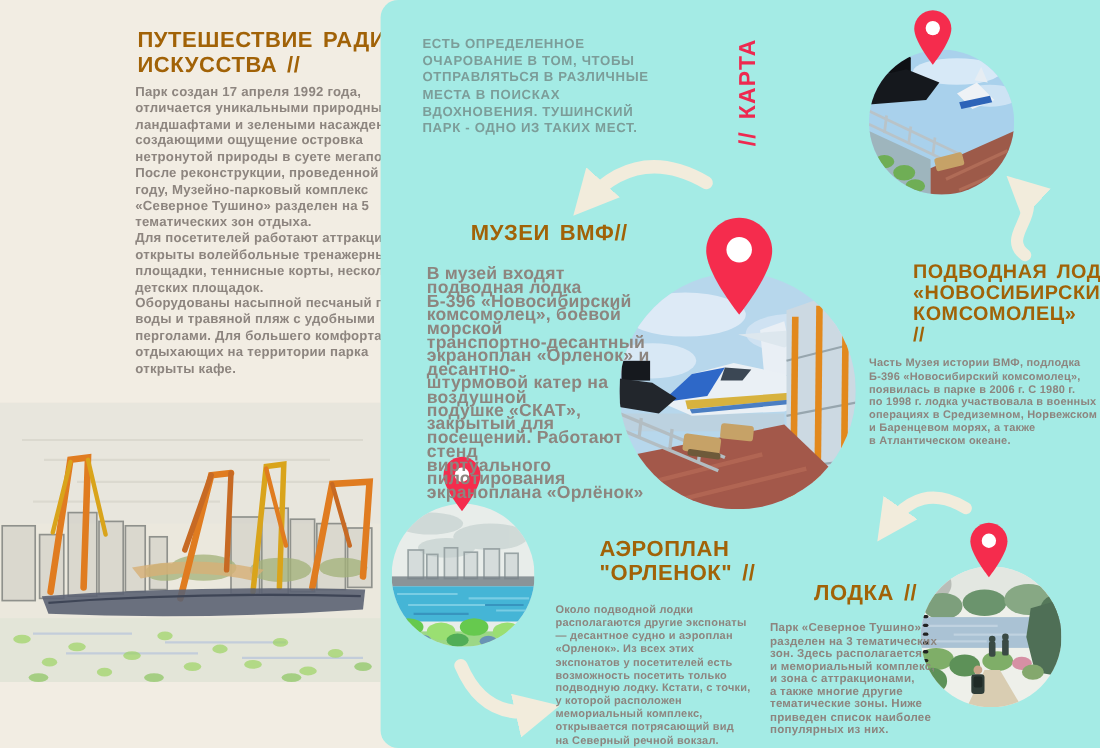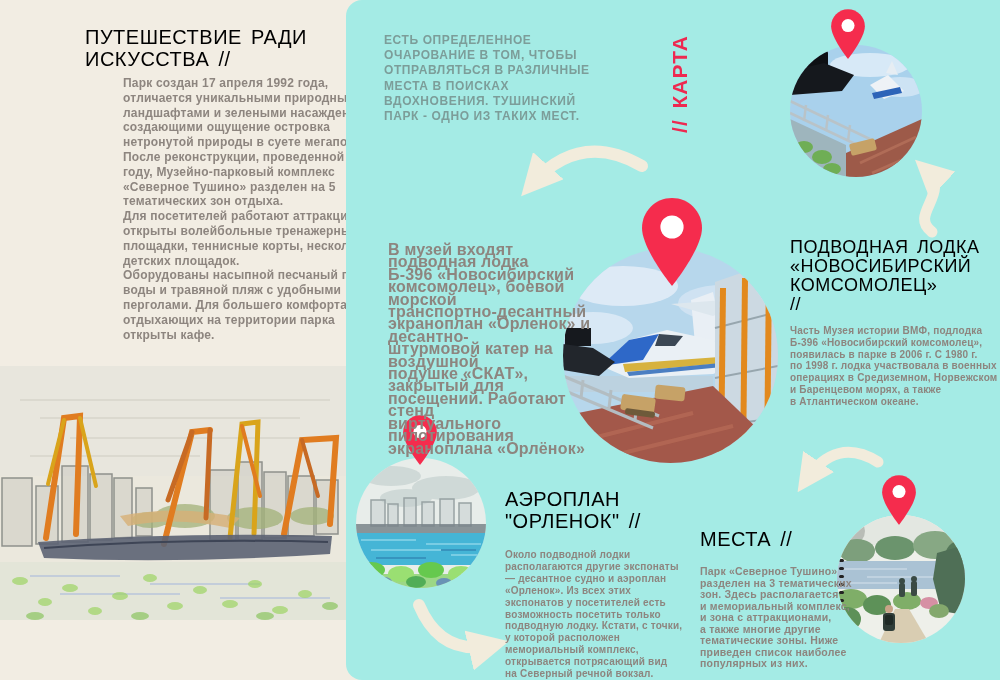--- a/index.html
+++ b/index.html
@@ -2,21 +2,21 @@
 <html><head>
 <meta charset="utf-8">
 <style>
   html,body{margin:0;padding:0;background:#d9d4c9;}
   .page{position:relative;width:1000px;height:680px;background:#f2ede3;overflow:hidden;
         font-family:"Liberation Sans","DejaVu Sans",sans-serif;}
   .teal-panel{position:absolute;left:346px;top:0;width:654px;height:680px;
         background:#a4ebe5;border-radius:16px 0 0 16px;}
   .abs{position:absolute;}
   .pre{white-space:pre-line;}
-  .h-red{color:#000000;font-weight:400;letter-spacing:.5px;word-spacing:3px;line-height:1.12;}
+  .h-red{color:#a16207;font-weight:700;letter-spacing:.5px;word-spacing:3px;line-height:1.12;margin-left:40px;}
   .h1{font-size:20px;}
   .h2{font-size:20px;}
   .h3{font-size:18px;line-height:19px;}
   .body-txt{color:#8d857f;letter-spacing:.2px;}
   .left-body{font-size:12px;line-height:14.8px;font-weight:600;margin-left:38px;}
   .small-txt{font-size:16px;line-height:12.4px;font-weight:600;}
   .tiny-txt{font-size:10px;line-height:11.8px;font-weight:600;}
   .intro-txt{color:#7c9d99;font-size:12px;line-height:15.2px;font-weight:700;letter-spacing:.6px;}
   .map-label{color:#ee2950;font-weight:700;font-size:21px;letter-spacing:1px;word-spacing:4px;
         transform:rotate(-90deg);text-align:center;}
@@ -363,20 +363,21 @@
 
   <svg class="arrow" style="left:790px;top:440px;" width="100" height="60">
     <defs>
         <marker id="ah4" viewBox="0 0 10 10" refX="6" refY="5" markerWidth="3.4" markerHeight="3.4" orient="auto">
       <path d="M0,0 L10,5 L0,10 z" fill="#f2ecdc"></path>
         </marker>
       </defs>
     <path d="M88,22 Q46,-4 16,40" fill="none" stroke="#f2ecdc" stroke-width="11" stroke-linecap="round" marker-end="url(#ah4)"></path>
   </svg>
 
+  <div class="abs h-red h2" style="left:388px;top:201px;">МУЗЕИ ВМФ//</div>
   <div class="abs body-txt small-txt pre" style="left:388px;top:244px;width:205px;">В музей входят подводная лодка
 Б-396 «Новосибирский
 комсомолец», боевой морской
 транспортно-десантный
 экраноплан «Орленок» и десантно-
 штурмовой катер на воздушной
 подушке «СКАТ», закрытый для
 посещений. Работают стенд
 виртуального пилотирования
 экраноплана «Орлёнок»</div>
@@ -400,21 +401,21 @@
 экспонатов у посетителей есть
 возможность посетить только
 подводную лодку. Кстати, с точки,
 у которой расположен
 мемориальный комплекс,
 открывается потрясающий вид
 на Северный речной вокзал.</div>
   <div class="abs h-red h2 pre" style="left:505px;top:488px;width:200px;">АЭРОПЛАН
 "ОРЛЕНОК" //</div>
 
-  <div class="abs h-red h2" style="left:700px;top:528px;">МЕСТА //</div>
+  <div class="abs h-red h2" style="left:700px;top:528px;">ЛОДКА //</div>
   <div class="abs body-txt tiny-txt pre" style="left:700px;top:566px;width:185px;line-height:11.5px;font-size:10.5px;">Парк «Северное Тушино»
 разделен на 3 тематических
 зон. Здесь располагается
 и мемориальный комплекс,
 и зона с аттракционами,
 а также многие другие
 тематические зоны. Ниже
 приведен список наиболее
 популярных из них.</div>
 

